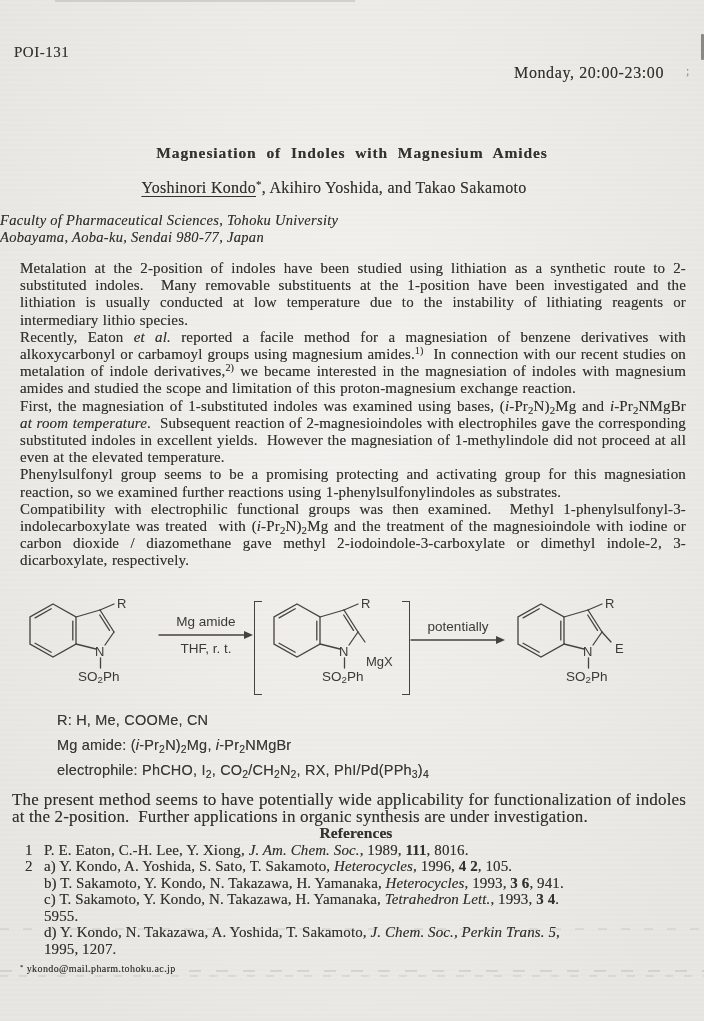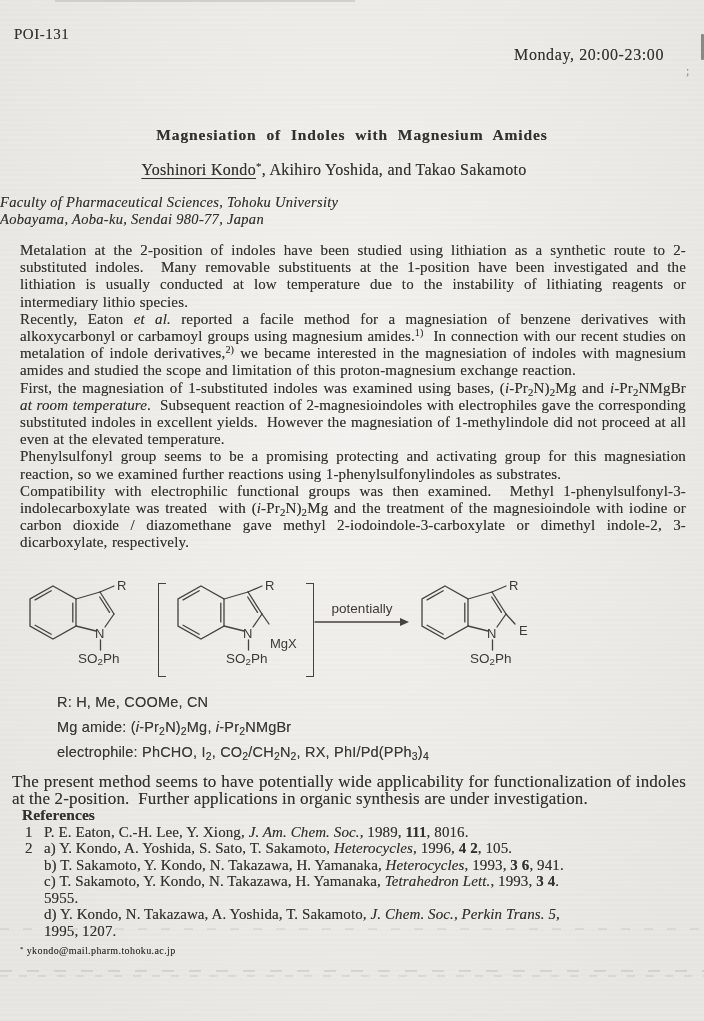--- a/index.html
+++ b/index.html
@@ -12,21 +12,21 @@
       radial-gradient(ellipse at 50% 40%, rgba(255,255,255,0.35), rgba(0,0,0,0.02) 85%),
       repeating-linear-gradient(0deg, rgba(120,118,112,0.018) 0 2px, transparent 2px 5px);
     color:#34322d;
     font-family:"Liberation Serif", serif;
     overflow:hidden;
   }
   .page *{box-sizing:border-box;}
   .txt{ text-shadow:0 0 0.6px rgba(54,52,46,0.55); }
 
   
-  .header{display:flex;justify-content:space-between;padding:26px 40px 0 14px;}
+  .header{display:flex;justify-content:space-between;padding:44px 40px 0 14px;}
   .session-code{font-size:15px;letter-spacing:0.5px;}
   .session-time{font-size:16px;letter-spacing:0.6px;margin-top:20px;}
 
   
   .paper-title{margin-top:62px;text-align:center;font-weight:bold;font-size:15.5px;
     letter-spacing:0.9px;word-spacing:5px;}
   .authors{margin-top:17px;text-align:center;font-size:16px;letter-spacing:0.3px;
     transform:translateX(-18px);}
   .authors u{text-underline-offset:3px;}
   .affiliation{margin-top:15px;font-style:italic;font-size:14.5px;
@@ -52,21 +52,21 @@
   .bracket{flex:none;width:8px;height:94px;margin-top:3px;}
   .bracket.left{border-left:1.6px solid #45433d;border-top:1.6px solid #45433d;border-bottom:1.6px solid #45433d;}
   .bracket.right{border-right:1.6px solid #45433d;border-top:1.6px solid #45433d;border-bottom:1.6px solid #45433d;}
 
   .legend{margin:10px 0 0 57px;font-family:Liberation Sans, sans-serif;
     font-size:14.5px;line-height:25px;color:#3a3833;letter-spacing:0.2px;}
 
   .closing{margin:8px 18px 0 12px;text-align:justify;font-size:17px;line-height:17.2px;
     letter-spacing:0.15px;}
   .refs{margin:0 14px 0 22px;font-size:15px;line-height:16.5px;letter-spacing:0.1px;}
-  .refs-heading{font-weight:bold;font-size:15.5px;}
+  .refs-heading{font-weight:bold;font-size:15.5px;text-align:center;}
   .ref-row{display:flex;}
   .ref-num{flex:none;width:22px;padding-left:3px;}
   .ref-body{flex:1;}
   .footnote{margin:6px 0 0 20px;font-size:10px;letter-spacing:0.4px;}
 
   
   .noise-band{position:absolute;left:0;width:100%;pointer-events:none;}
   .nb1{top:926px;height:6px;
     background:repeating-linear-gradient(90deg, rgba(90,88,80,0.10) 0 9px, transparent 9px 23px);
     background-size:100% 2px;background-repeat:repeat-x;background-position:0 2px;}
@@ -124,20 +124,28 @@
         <path class="bond" d="M96,34 L87,47"></path>
         <path class="bond" d="M78,51 L58,46"></path>
         <path class="bond" d="M82.5,60 L82.5,70"></path>
         <path class="bond" d="M82,12 L96,6"></path>
       </svg>
       <span class="lab" style="left:99px;top:-2px;">R</span>
       <span class="lab" style="left:77px;top:46px;">N</span>
       <span class="lab" style="left:60px;top:71px;font-size:13.5px;">SO<sub>2</sub>Ph</span>
     </div>
 
+    <div class="rxn-arrow" style="margin-top:16px;">
+      <span class="alab">Mg amide</span>
+      <svg width="96" height="10" viewBox="0 0 96 10">
+        <path class="bond" d="M1,5 L87,5"></path>
+        <polygon points="86,1 95,5 86,9" fill="#45433d"></polygon>
+      </svg>
+      <span class="blab">THF, r. t.</span>
+    </div>
 
     <div class="bracket left"></div>
 
     <div class="struct">
       <svg width="140" height="100" viewBox="0 0 140 100">
         <polygon class="bond" points="35,6 58,19 58,46 35,59 12,46 12,19"></polygon>
         <path class="bond" d="M17.1,19.9 L33.2,10.8"></path>
         <path class="bond" d="M33.2,54.3 L17.1,45.2"></path>
         <path class="bond" d="M54.8,23.1 L54.8,41.9"></path>
         <path class="bond" d="M58,19 L82,12"></path>

